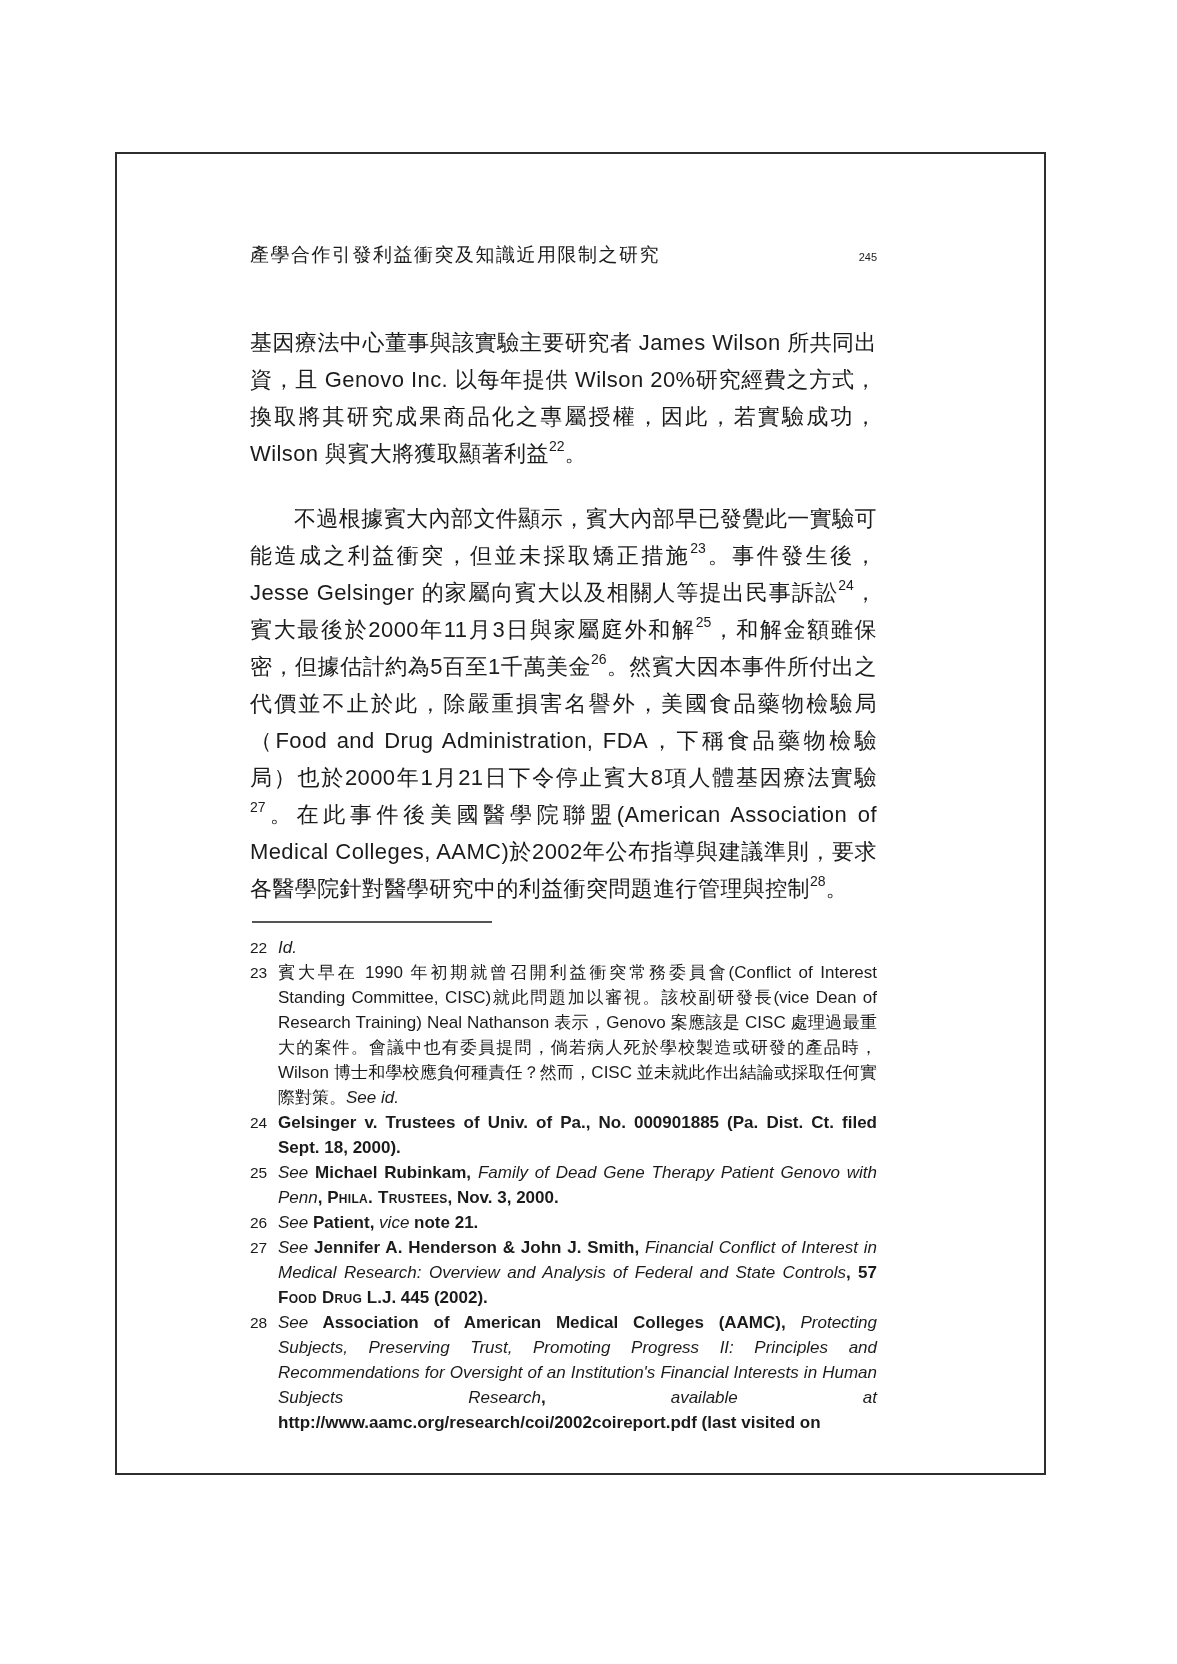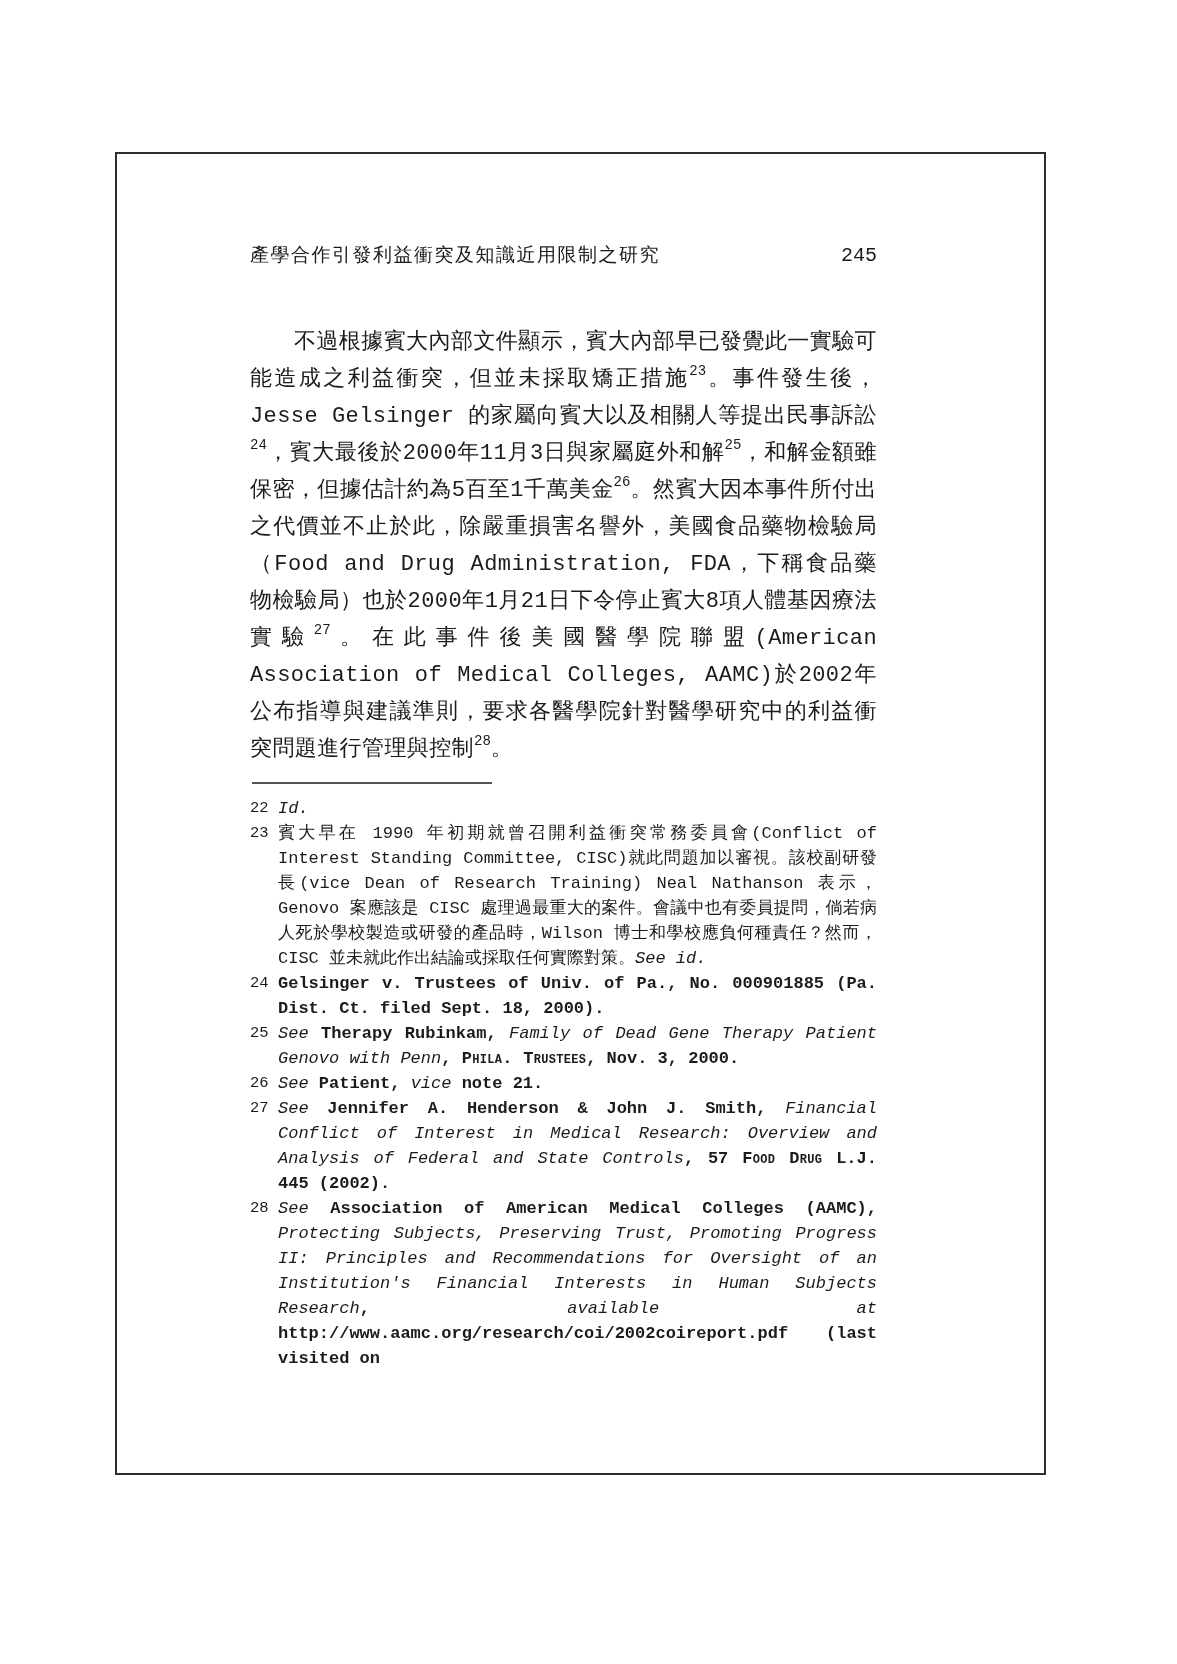--- a/index.html
+++ b/index.html
@@ -1,35 +1,35 @@
 <!DOCTYPE html>
 <html style="--ink: #1b1b1b; --frame: #2e2e2e; --paper: #ffffff;"><head>
 <meta charset="utf-8">
 <style>
   :root { --ink:#1b1b1b; --frame:#2e2e2e; --paper:#ffffff; }
   html,body { margin:0; padding:0; background:#fdfdfd; }
   .page {
     position:relative; width:1177px; height:1664px; background:var(--paper);
-    font-family:Liberation Mono, monospace; color:var(--ink);
+    font-family:Liberation Sans, sans-serif; color:var(--ink);
     overflow:hidden;
   }
   .frame {
     position:absolute; left:115px; top:152px; width:931px; height:1323px;
     border:2px solid var(--frame); box-sizing:border-box; background:var(--paper);
   }
   .content {
     position:absolute; left:133px; top:88px; width:627px;
   }
   .header-row {
     display:flex; justify-content:space-between; align-items:baseline;
   }
   .doc-title {
     font-size:19px; letter-spacing:1.5px; white-space:nowrap;
   }
-  .page-num { font-size:20px; }
+  .page-num { font-size:11px; }
   .body-text { margin-top:56px; }
   .para {
     font-size:22px; line-height:37px; text-align:justify;
     text-justify:inter-ideograph; letter-spacing:0.4px;
   }
   .para.indent { text-indent:2em; margin-top:28px; }
   sup.supnum {
     font-size:14px; line-height:0; position:relative; top:-2px; letter-spacing:0;
   }
   .fn-separator {
@@ -51,30 +51,31 @@
 <div class="page">
   <div class="frame">
     <div class="content">
 
       <div class="header-row">
         <span class="doc-title">產學合作引發利益衝突及知識近用限制之研究</span>
         <span class="page-num">245</span>
       </div>
 
       <div class="body-text">
+          <div class="para"><span>基因療法中心董事與該實驗主要研究者 James Wilson 所共同出資，且 Genovo Inc. 以每年提供 Wilson 20%研究經費之方式，換取將其研究成果商品化之專屬授權，因此，若實驗成功，Wilson 與賓大將獲取顯著利益</span><sup class="supnum">22</sup><span>。</span></div>
           <div class="para indent"><span>不過根據賓大內部文件顯示，賓大內部早已發覺此一實驗可能造成之利益衝突，但並未採取矯正措施</span><sup class="supnum">23</sup><span>。事件發生後，Jesse Gelsinger 的家屬向賓大以及相關人等提出民事訴訟</span><sup class="supnum">24</sup><span>，賓大最後於2000年11月3日與家屬庭外和解</span><sup class="supnum">25</sup><span>，和解金額雖保密，但據估計約為5百至1千萬美金</span><sup class="supnum">26</sup><span>。然賓大因本事件所付出之代價並不止於此，除嚴重損害名譽外，美國食品藥物檢驗局（Food and Drug Administration, FDA，下稱食品藥物檢驗局）也於2000年1月21日下令停止賓大8項人體基因療法實驗</span><sup class="supnum">27</sup><span>。在此事件後美國醫學院聯盟(American Association of Medical Colleges, AAMC)於2002年公布指導與建議準則，要求各醫學院針對醫學研究中的利益衝突問題進行管理與控制</span><sup class="supnum">28</sup><span>。</span></div>
         </div>
 
       <hr class="fn-separator">
 
       <div class="footnotes">
           <div class="footnote"><span class="fn-num">22</span><span class="fn-run it">Id.</span></div>
           <div class="footnote"><span class="fn-num">23</span><span class="fn-run">賓大早在 1990 年初期就曾召開利益衝突常務委員會(Conflict of Interest Standing Committee, CISC)就此問題加以審視。該校副研發長(vice Dean of Research Training) Neal Nathanson 表示，Genovo 案應該是 CISC 處理過最重大的案件。會議中也有委員提問，倘若病人死於學校製造或研發的產品時，Wilson 博士和學校應負何種責任？然而，CISC 並未就此作出結論或採取任何實際對策。</span><span class="fn-run it">See id.</span></div>
           <div class="footnote"><span class="fn-num">24</span><span class="fn-run bd">Gelsinger v. Trustees of Univ. of Pa., No. 000901885 (Pa. Dist. Ct. filed Sept. 18, 2000).</span></div>
-          <div class="footnote"><span class="fn-num">25</span><span class="fn-run it">See</span><span class="fn-run bd"> Therapy Rubinkam, </span><span class="fn-run it">Family of Dead Gene Therapy Patient Genovo with Penn</span><span class="fn-run bd">, </span><span class="fn-run sc">Phila. Trustees</span><span class="fn-run bd">, Nov. 3, 2000.</span></div>
+          <div class="footnote"><span class="fn-num">25</span><span class="fn-run it">See</span><span class="fn-run bd"> Michael Rubinkam, </span><span class="fn-run it">Family of Dead Gene Therapy Patient Genovo with Penn</span><span class="fn-run bd">, </span><span class="fn-run sc">Phila. Trustees</span><span class="fn-run bd">, Nov. 3, 2000.</span></div>
           <div class="footnote"><span class="fn-num">26</span><span class="fn-run it">See</span><span class="fn-run bd"> Patient, </span><span class="fn-run it">vice</span><span class="fn-run bd"> note 21.</span></div>
           <div class="footnote"><span class="fn-num">27</span><span class="fn-run it">See</span><span class="fn-run bd"> Jennifer A. Henderson &amp; John J. Smith, </span><span class="fn-run it">Financial Conflict of Interest in Medical Research: Overview and Analysis of Federal and State Controls</span><span class="fn-run bd">, 57 </span><span class="fn-run sc">Food Drug</span><span class="fn-run bd"> L.J. 445 (2002).</span></div>
           <div class="footnote"><span class="fn-num">28</span><span class="fn-run it">See</span><span class="fn-run bd"> Association of American Medical Colleges (AAMC), </span><span class="fn-run it">Protecting Subjects, Preserving Trust, Promoting Progress II: Principles and Recommendations for Oversight of an Institution's Financial Interests in Human Subjects Research</span><span class="fn-run bd">, </span><span class="fn-run it">available at</span><span class="fn-run bd"> http://www.aamc.org/research/coi/2002coireport.pdf (last visited on</span></div>
         </div>
 
     </div>
   </div>
 </div>
 
 </body></html>

